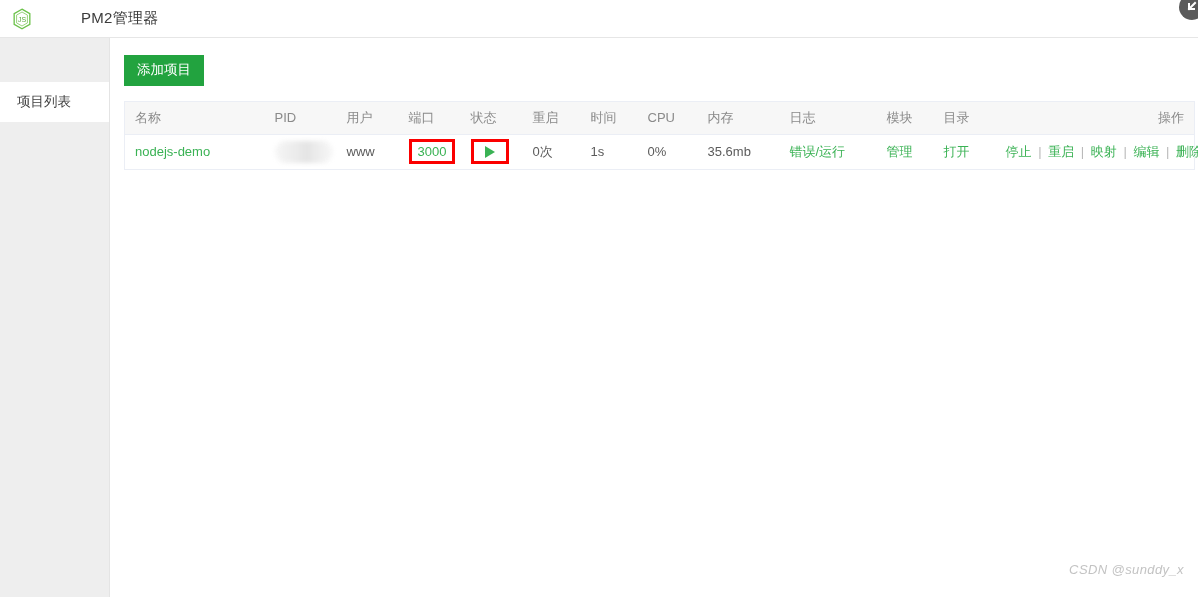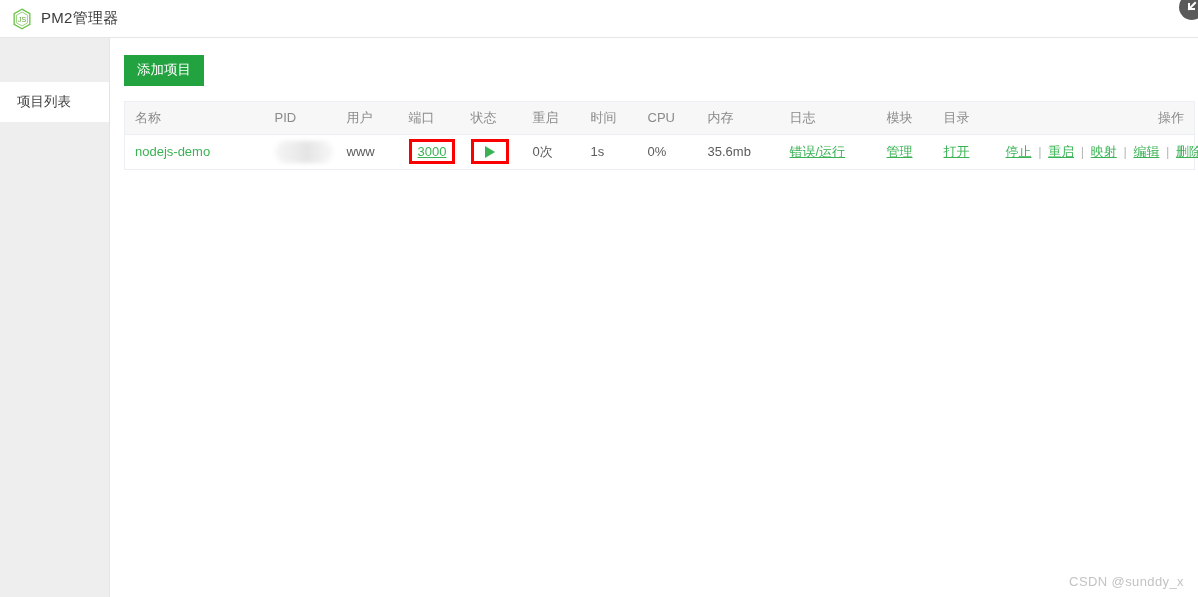--- a/index.html
+++ b/index.html
@@ -18,20 +18,21 @@
 
   
   #app-header {
     height: 38px;
     border-bottom: 1px solid #e6e6e6;
     background: #ffffff;
     display: flex;
     align-items: center;
     padding-left: 12px;
     box-sizing: border-box;
+    gap: 40px;
   }
   #node-logo {
     width: 20px;
     height: 22px;
     display: block;
     flex: 0 0 auto;
   }
   #app-title {
     font-size: 15px;
     color: #3b3b3b;
@@ -123,21 +124,20 @@
   }
   #project-table th.col-actions,
   #project-table td.cell-actions {
     text-align: right;
     padding-right: 10px;
     padding-left: 0;
   }
   .link {
     color: #3ab254;
     cursor: pointer;
-    text-decoration: underline;
   }
   .link-name { color: #3ab254; }
   .sep {
     color: #b9b9b9;
     padding: 0 3px;
   }
 
   
   .pid-blur {
     display: inline-block;
@@ -170,25 +170,26 @@
     border-top: 6px solid transparent;
     border-bottom: 6px solid transparent;
     vertical-align: middle;
     margin-bottom: 1px;
   }
 
   
   #watermark {
     position: absolute;
     right: 14px;
-    bottom: 8px;
+    bottom: 20px;
     font-size: 13px;
     color: #c3c3c3;
     letter-spacing: .4px;
     white-space: nowrap;
+    font-style: italic;
   }
 
   
   #corner-badge {
     position: absolute;
     top: -6px;
     right: -7px;
     width: 26px;
     height: 26px;
     border-radius: 50%;

